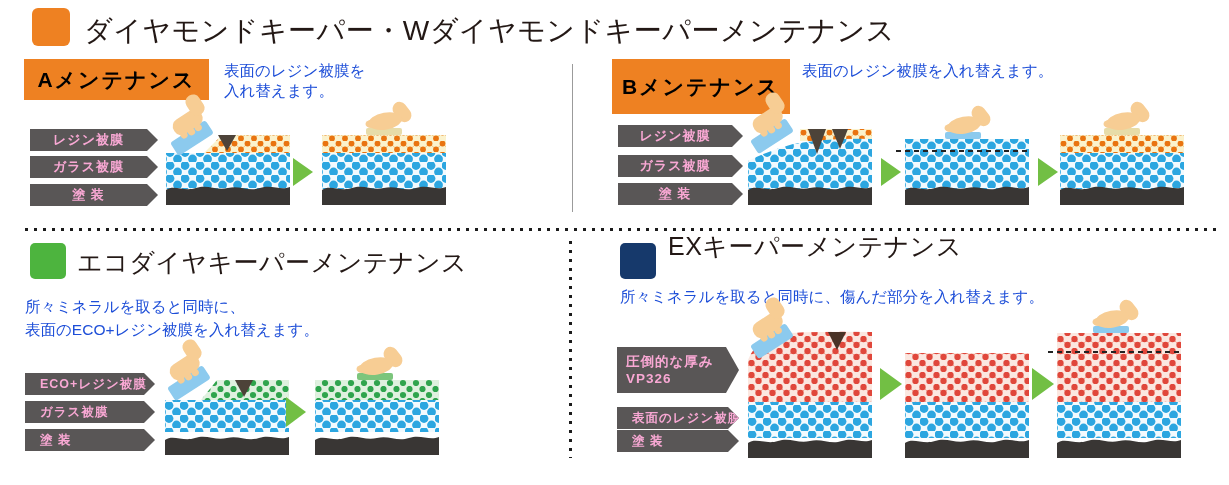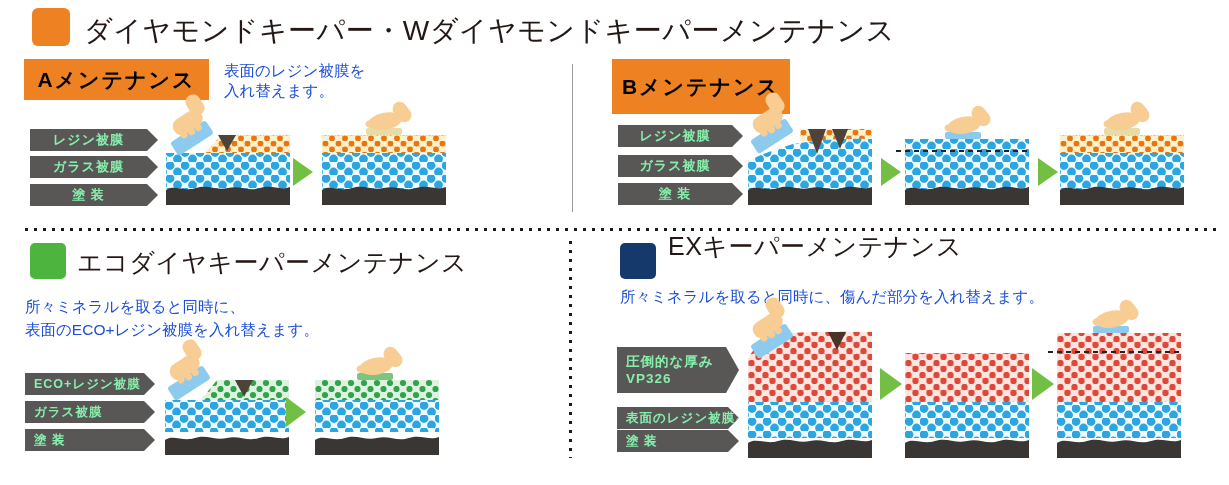--- a/index.html
+++ b/index.html
@@ -18,25 +18,25 @@
   .badge-a{left:24px;top:59px;width:185px;height:41px}
   .badge-b{left:612px;top:59px;width:178px;height:55px}
 
   .desc{font-size:15.5px;line-height:20px;color:#1d4ed8;white-space:nowrap}
   .desc-a{left:224px;top:61px}
   .desc-b{left:802px;top:61px}
   .desc-eco{left:25px;top:295px;line-height:23px}
   .desc-ex{left:620px;top:287px}
 
   
-  .tag{position:absolute;height:22px;background:#595656;color:#86efac;font-weight:bold;
+  .tag{position:absolute;height:22px;background:#595656;color:#f9a8d4;font-weight:bold;
     font-size:13px;display:flex;align-items:center;white-space:nowrap;letter-spacing:1px;
     clip-path:polygon(0 0,calc(100% - 11px) 0,100% 50%,calc(100% - 11px) 100%,0 100%)}
   .tag-center{justify-content:center;padding-right:11px}
-  .tag-left{padding-left:9px;font-size:12.5px}
+  .tag-left{padding-left:15px;font-size:12.5px}
   .tag-big{height:46px;flex-direction:column;align-items:flex-start;justify-content:center;
     line-height:17px;padding-left:9px;font-size:13.5px;
     clip-path:polygon(0 0,calc(100% - 13px) 0,100% 50%,calc(100% - 13px) 100%,0 100%)}
 
   
   .sec-sq{width:36px;height:36px;border-radius:5px}
   .sec-title{font-size:25px;font-weight:normal;white-space:nowrap;letter-spacing:.5px}
 
   
   .vline-solid{left:572px;top:64px;width:1px;height:148px;background:#9B9B9B}
@@ -122,20 +122,21 @@
   <rect x="0" y="56" width="124" height="36" fill="url(#patBlue)"></rect>
   <use href="#paintShape" transform="translate(0,84)"></use>
   <rect x="44" y="31" width="36" height="7" rx="2" fill="#E7DCA8"></rect>
   <use href="#handPress" transform="translate(64,28)"></use>
 </svg>
 
 <div class="abs vline-solid"></div>
 
 <div class="abs badge badge-b">Bメンテナンス</div>
 <div class="abs desc desc-b">
+  <div>表面のレジン被膜を入れ替えます。</div>
 </div>
 <div class="tag tag-center" style="left:618px;top:125px;width:125px">レジン被膜</div>
 <div class="tag tag-center" style="left:618px;top:155px;width:125px">ガラス被膜</div>
 <div class="tag tag-center" style="left:618px;top:183px;width:125px">塗 装</div>
 
 <svg class="abs" style="left:748px;top:97px" width="124" height="108">
   <rect x="52" y="32" width="72" height="12" fill="url(#patOrange)"></rect>
   <path d="M0,64 Q20,54 45,47 Q80,41 124,42 L124,92 L0,92 Z" fill="url(#patBlue)"></path>
   <polygon points="60,32 78,32 69,57" fill="#4D4339"></polygon>
   <polygon points="84,32 100,32 92,52" fill="#4D4339"></polygon>

